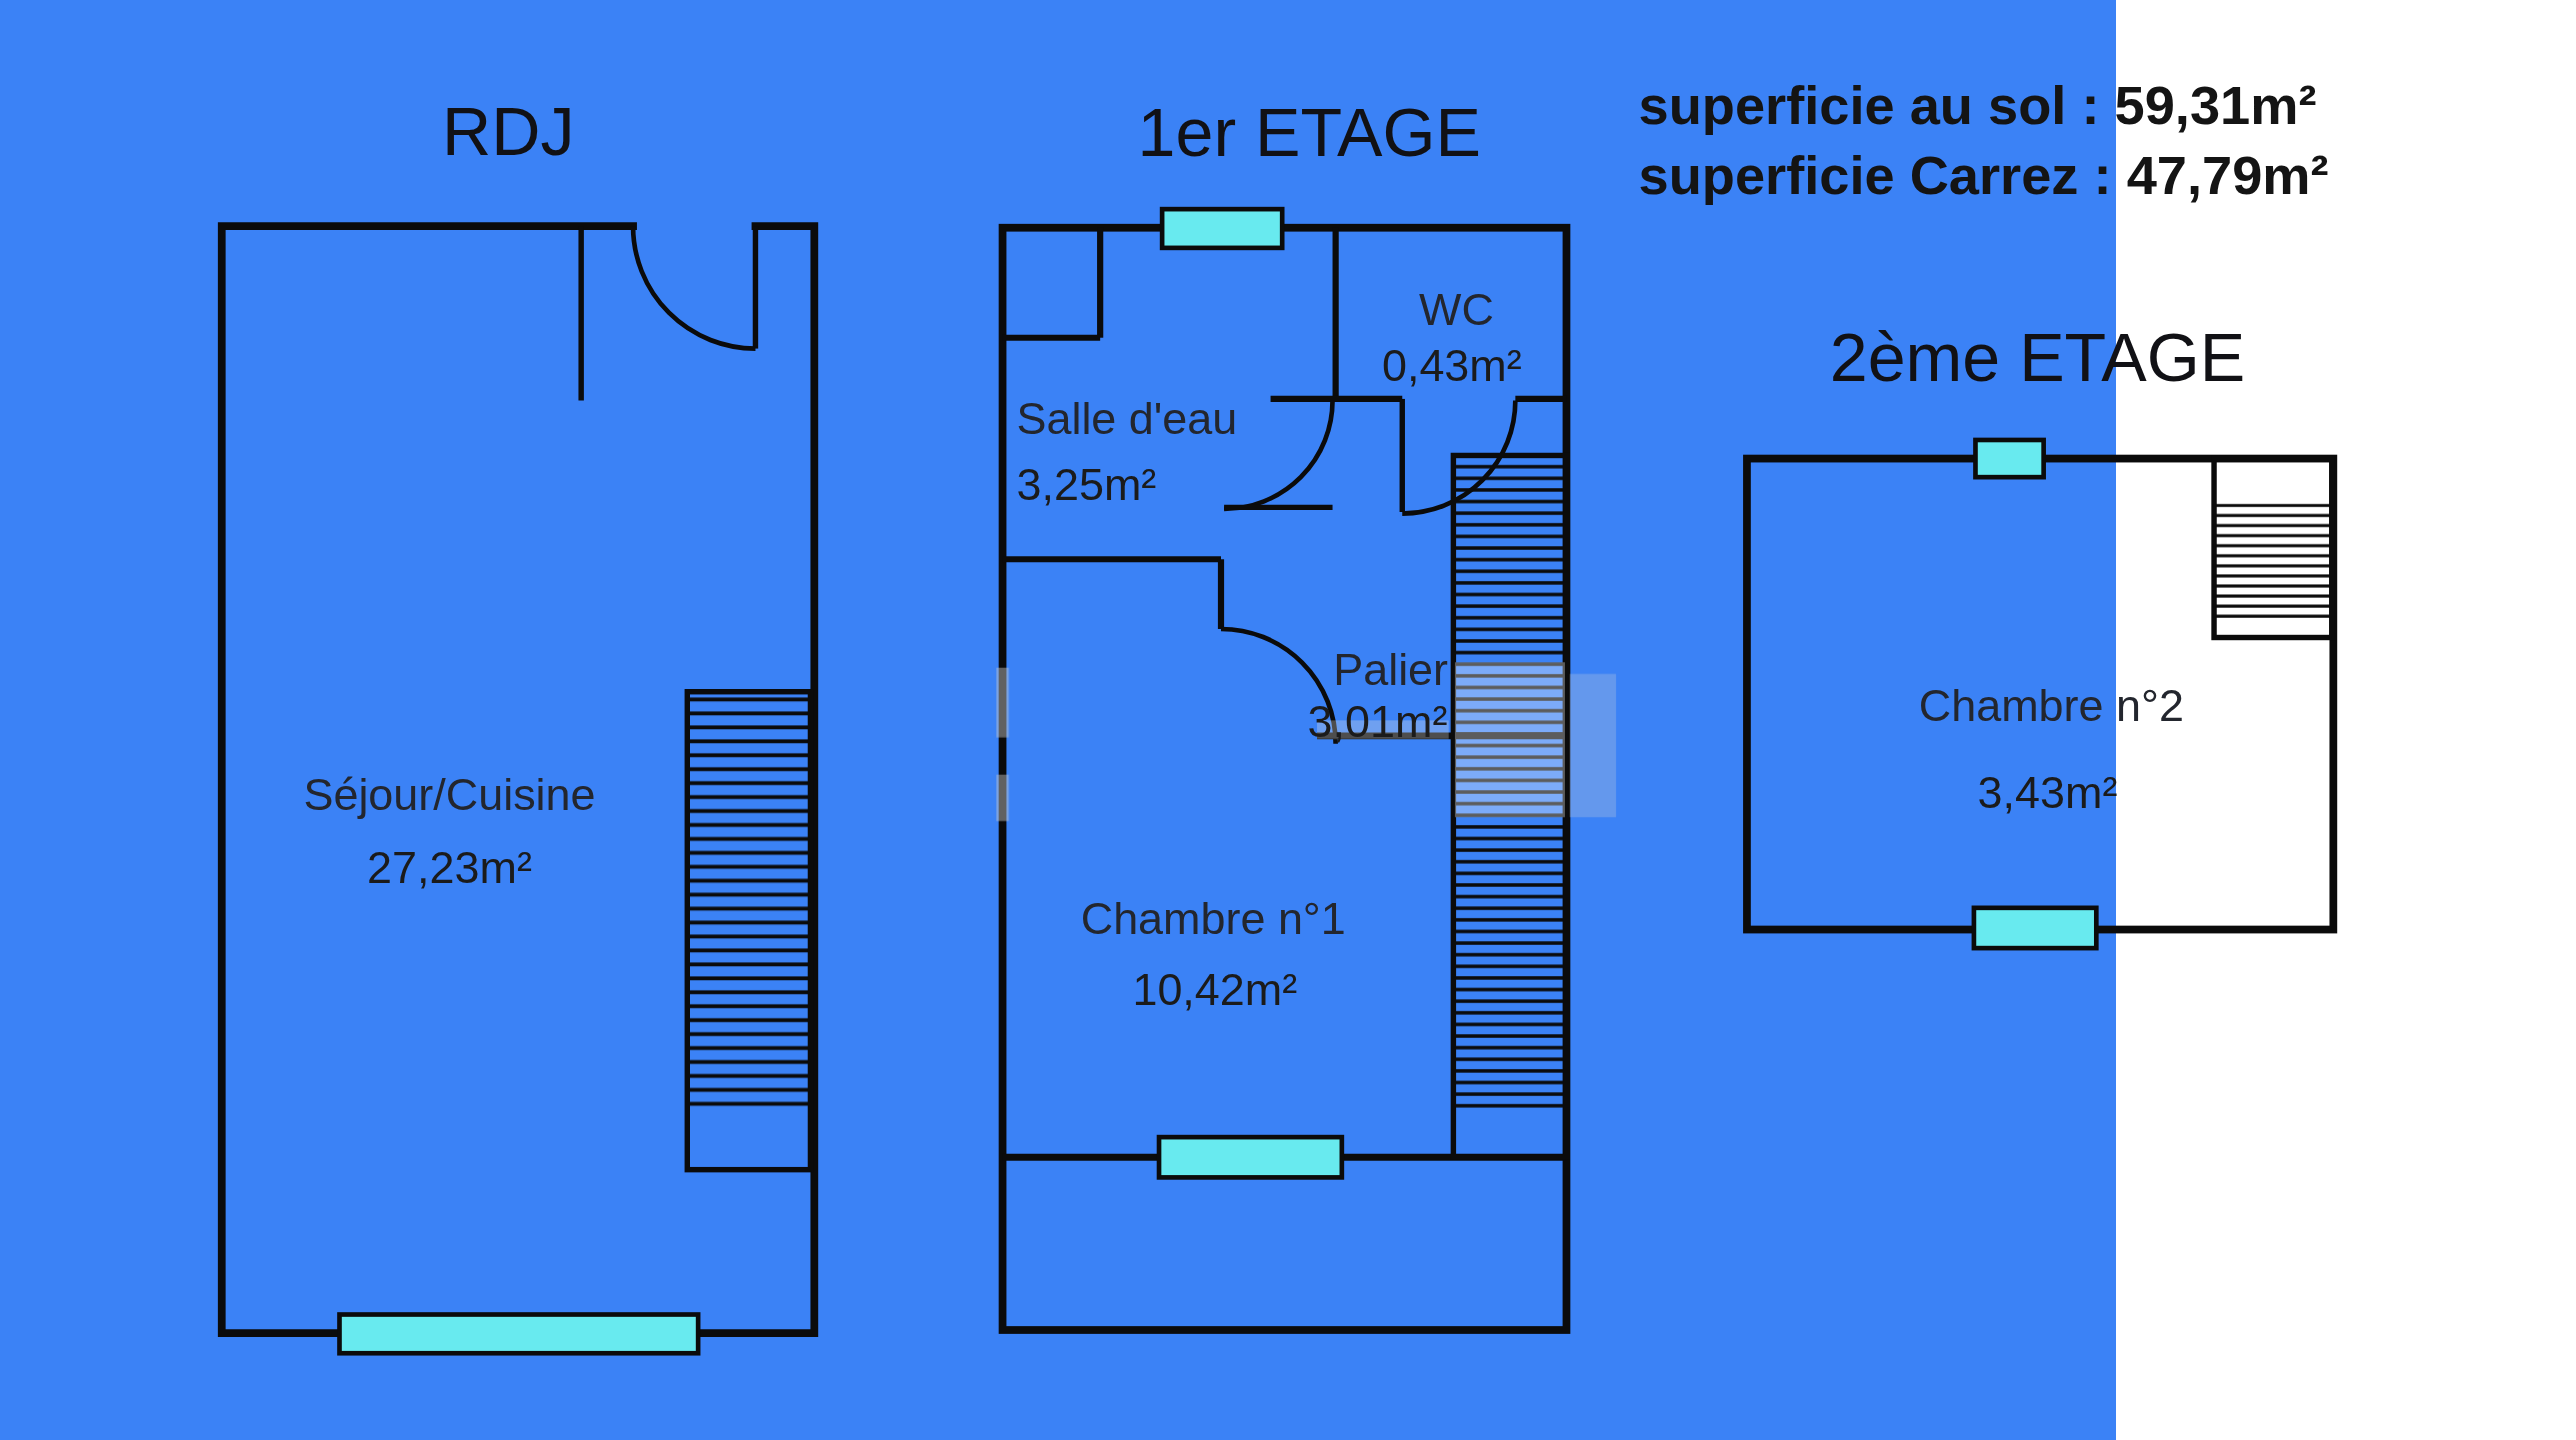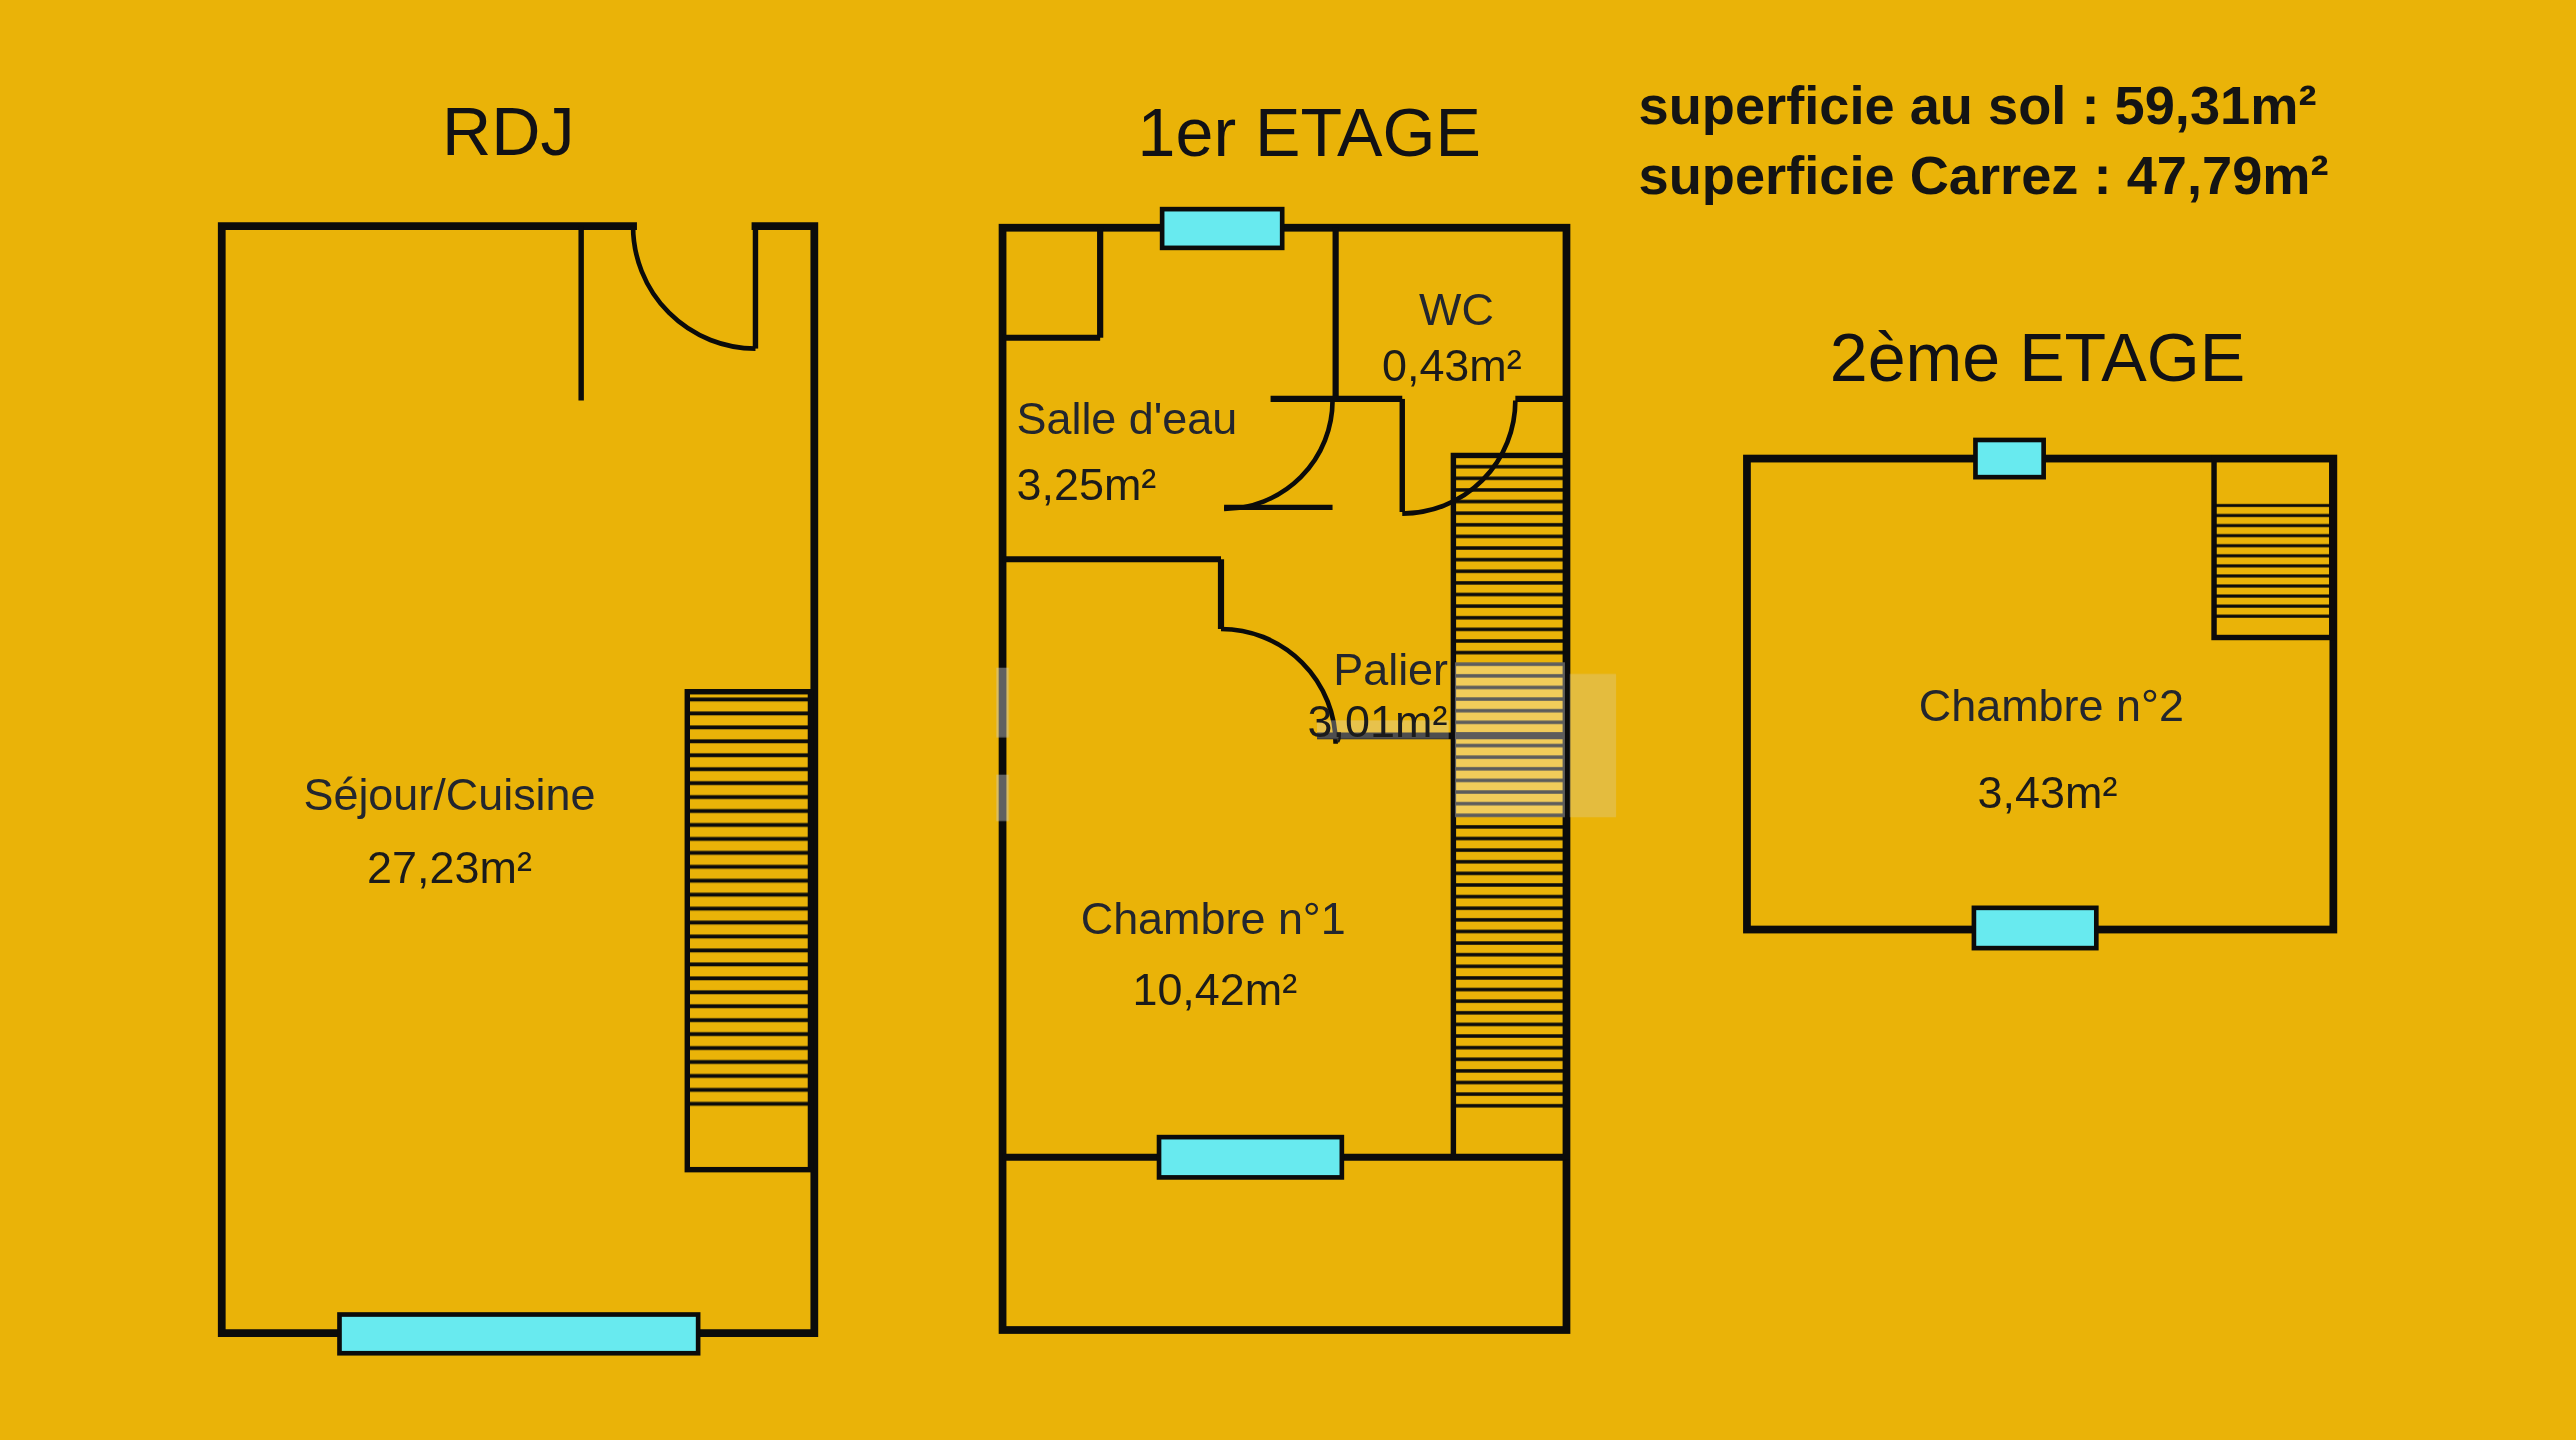--- a/index.html
+++ b/index.html
@@ -2,23 +2,23 @@
 <html style="font-size:12.4px"><head>
 <meta charset="utf-8">
 <style>
   html, body {
     margin: 0;
     padding: 0;
     background: #ffffff;
   }
   .canvas {
     position: relative;
-    width: 2576px;
+    width: 2116px;
     height: 1440px;
-    background: #eab308;
+    background: #3b82f6;
     font-family: "Liberation Sans", "DejaVu Sans", sans-serif;
   }
   svg { display: block; }
 
   .floor-title {
     font-family: "Liberation Sans", "DejaVu Sans", sans-serif;
     font-size: 88px;
     fill: #111115;
   }
   .summary-line {

